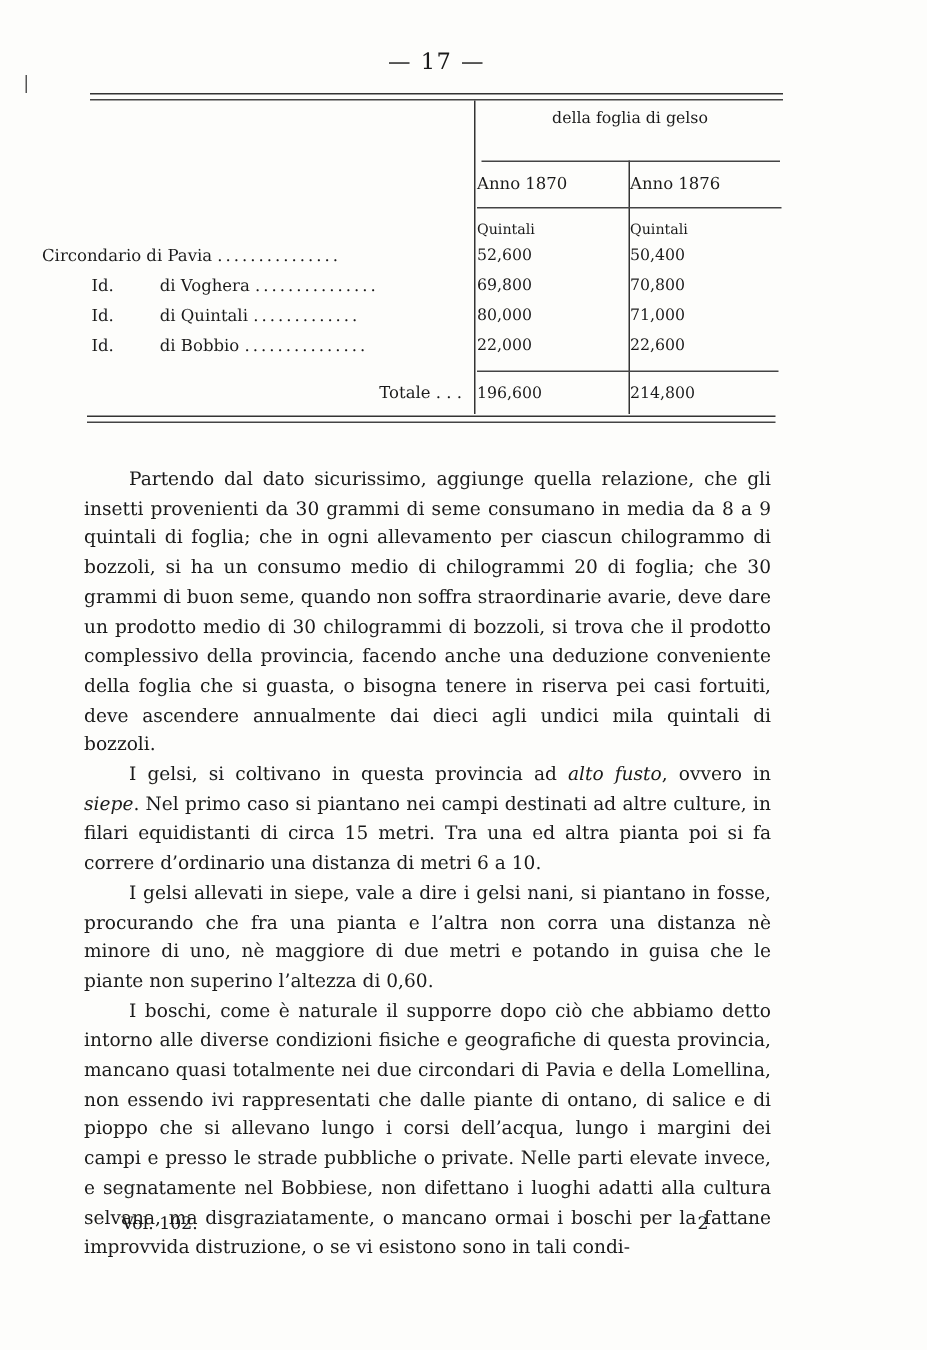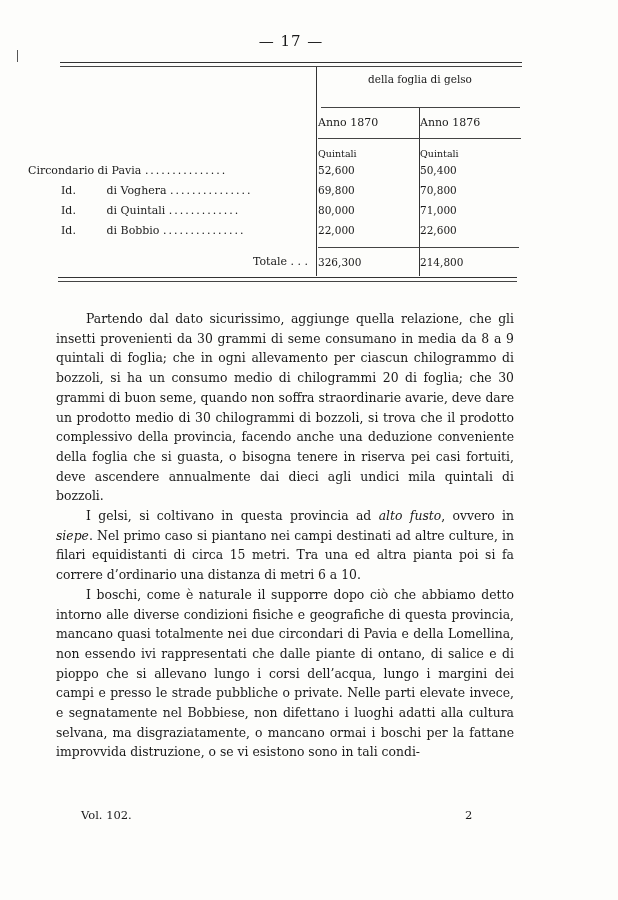--- a/index.html
+++ b/index.html
@@ -82,26 +82,27 @@
       <span>di Bobbio</span>
       <span class="dots">...............</span>
     </div>
     <div class="cell" style="left:318px;width:101px;top:224px;">22,000</div>
     <div class="cell" style="left:420px;width:102px;top:224px;">22,600</div>
   </div>
 
   <div class="hline" style="left:318px;top:247px;width:201px;"></div>
   <div>
     <div class="total-label">Totale . . .</div>
-    <div class="cell" style="left:318px;width:101px;top:256px;">326,300</div>
+    <div class="cell" style="left:318px;width:101px;top:256px;">196,600</div>
     <div class="cell" style="left:420px;width:102px;top:256px;">214,800</div>
   </div>
   <div class="rule-double" style="left:58px;top:277px;width:459px;"></div>
 </div>
 
 <div class="body-text">
   <p class="first">Partendo dal dato sicurissimo, aggiunge quella relazione, che gli insetti provenienti da 30 grammi di seme consumano in media da 8 a 9 quintali di foglia; che in ogni allevamento per ciascun chilogrammo di bozzoli, si ha un consumo medio di chilogrammi 20 di foglia; che 30 grammi di buon seme, quando non soffra straordinarie avarie, deve dare un prodotto medio di 30 chilogrammi di bozzoli, si trova che il prodotto complessivo della provincia, facendo anche una deduzione conveniente della foglia che si guasta, o bisogna tenere in riserva pei casi fortuiti, deve ascendere annualmente dai dieci agli undici mila quintali di bozzoli.</p>
   <p><span>I gelsi, si coltivano in questa provincia ad </span><i>alto fusto</i><span>, ovvero in </span><i>siepe</i><span>. Nel primo caso si piantano nei campi destinati ad altre culture, in filari equidistanti di circa 15 metri. Tra una ed altra pianta poi si fa correre d’ordinario una distanza di metri 6 a 10.</span></p>
+  <p>I gelsi allevati in siepe, vale a dire i gelsi nani, si piantano in fosse, procurando che fra una pianta e l’altra non corra una distanza nè minore di uno, nè maggiore di due metri e potando in guisa che le piante non superino l’altezza di 0,60.</p>
   <p>I boschi, come è naturale il supporre dopo ciò che abbiamo detto intorno alle diverse condizioni fisiche e geografiche di questa provincia, mancano quasi totalmente nei due circondari di Pavia e della Lomellina, non essendo ivi rappresentati che dalle piante di ontano, di salice e di pioppo che si allevano lungo i corsi dell’acqua, lungo i margini dei campi e presso le strade pubbliche o private. Nelle parti elevate invece, e segnatamente nel Bobbiese, non difettano i luoghi adatti alla cultura selvana, ma disgraziatamente, o mancano ormai i boschi per la fattane improvvida distruzione, o se vi esistono sono in tali condi-</p>
 </div>
 
 <div class="footer-vol">Vol. 102.</div>
 <div class="footer-sig">2</div>
 
 </body></html>

